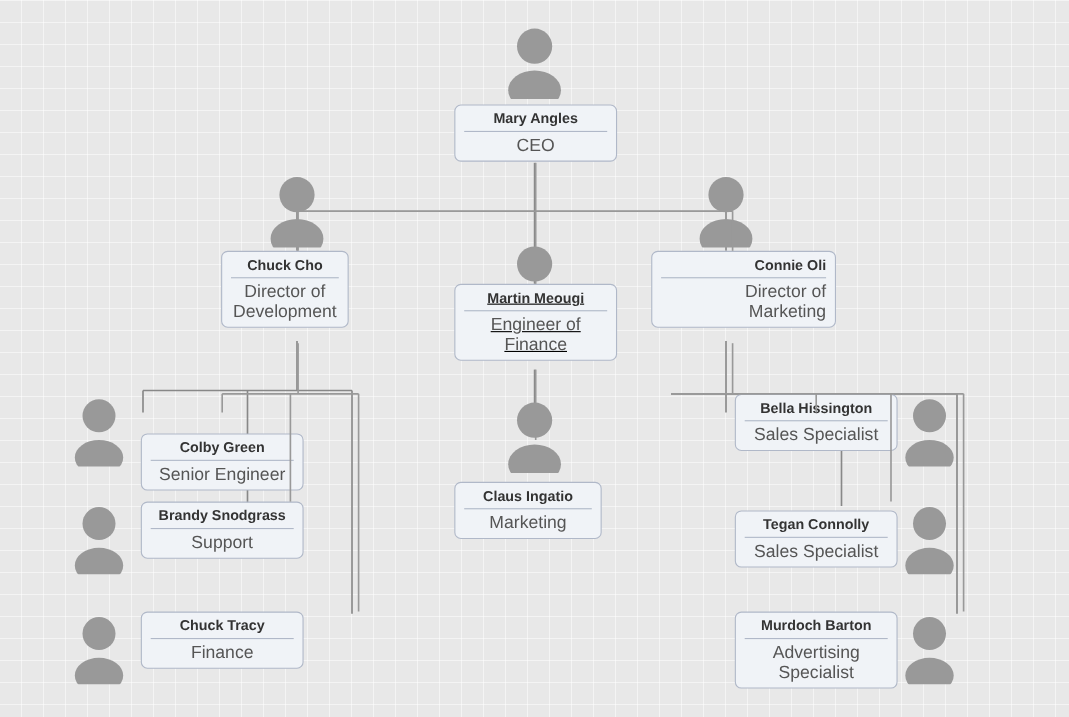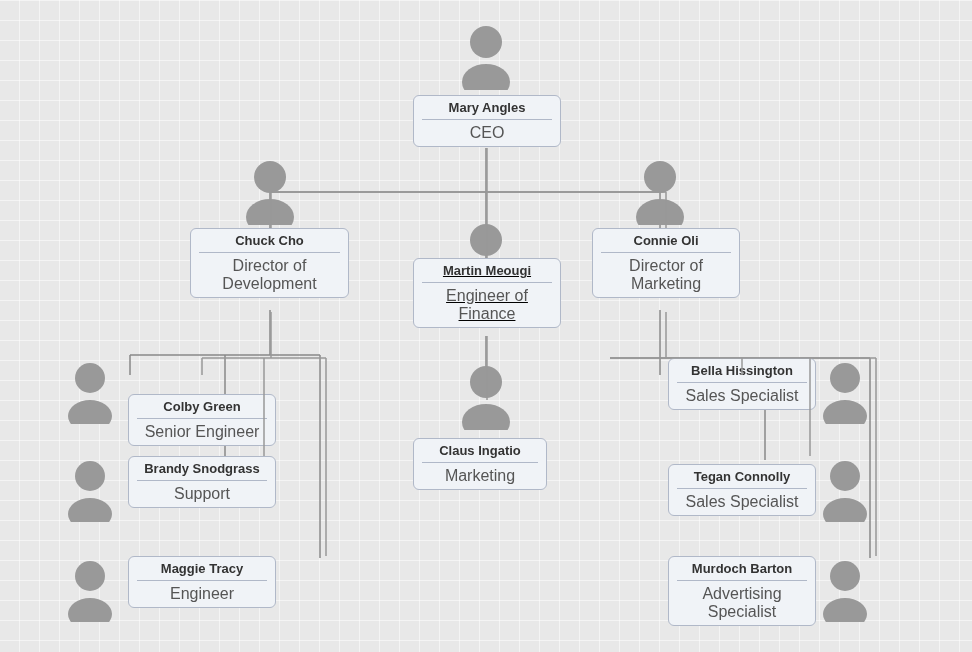--- a/index.html
+++ b/index.html
@@ -110,21 +110,21 @@
     <div class="name">Mary Angles</div>
     <div class="title">CEO</div>
   </div>
 
   <div class="avatar" style="left:238px; top:155px;">
     <svg width="64" height="70" viewBox="0 0 64 70">
       <circle cx="32" cy="22" r="16" fill="#999"></circle>
       <ellipse cx="32" cy="62" rx="24" ry="18" fill="#999"></ellipse>
     </svg>
   </div>
-  <div class="card" style="left:190px; top:228px; width:159px;text-align:center;">
+  <div class="card" style="left:201px; top:228px; width:116px;text-align:center;">
     <div class="name">Chuck Cho</div>
     <div class="title" style="white-space:pre-line;">Director of
 Development</div>
   </div>
 
   <div class="avatar" style="left:454px; top:218px;">
     <svg width="64" height="70" viewBox="0 0 64 70">
       <circle cx="32" cy="22" r="16" fill="#999"></circle>
       <ellipse cx="32" cy="62" rx="24" ry="18" fill="#999"></ellipse>
     </svg>
@@ -133,21 +133,21 @@
     <div class="name">Martin Meougi</div>
     <div class="title">Engineer of Finance</div>
   </div>
 
   <div class="avatar" style="left:628px; top:155px;">
     <svg width="64" height="70" viewBox="0 0 64 70">
       <circle cx="32" cy="22" r="16" fill="#999"></circle>
       <ellipse cx="32" cy="62" rx="24" ry="18" fill="#999"></ellipse>
     </svg>
   </div>
-  <div class="card" style="left:592px; top:228px; width:148px;">
+  <div class="card" style="left:592px; top:228px; width:168px;text-align:right;">
     <div class="name">Connie Oli</div>
     <div class="title" style="white-space:pre-line;">Director of
 Marketing</div>
   </div>
 
   <div class="avatar" style="left:60px; top:358px;">
     <svg width="60" height="66" viewBox="0 0 60 66">
       <circle cx="30" cy="20" r="15" fill="#999"></circle>
       <ellipse cx="30" cy="58" rx="22" ry="16" fill="#999"></ellipse>
     </svg>
@@ -168,22 +168,22 @@
     <div class="title">Support</div>
   </div>
 
   <div class="avatar" style="left:60px; top:556px;">
     <svg width="60" height="66" viewBox="0 0 60 66">
       <circle cx="30" cy="20" r="15" fill="#999"></circle>
       <ellipse cx="30" cy="58" rx="22" ry="16" fill="#999"></ellipse>
     </svg>
   </div>
   <div class="card" style="left:128px; top:556px; width:148px;">
-    <div class="name">Maggie Tracy</div>
-    <div class="title">Engineer</div>
+    <div class="name">Chuck Tracy</div>
+    <div class="title">Finance</div>
   </div>
 
   <div class="avatar" style="left:454px; top:360px;">
     <svg width="64" height="70" viewBox="0 0 64 70">
       <circle cx="32" cy="22" r="16" fill="#999"></circle>
       <ellipse cx="32" cy="62" rx="24" ry="18" fill="#999"></ellipse>
     </svg>
   </div>
   <div class="card" style="left:413px; top:438px; width:134px;">
     <div class="name">Claus Ingatio</div>

